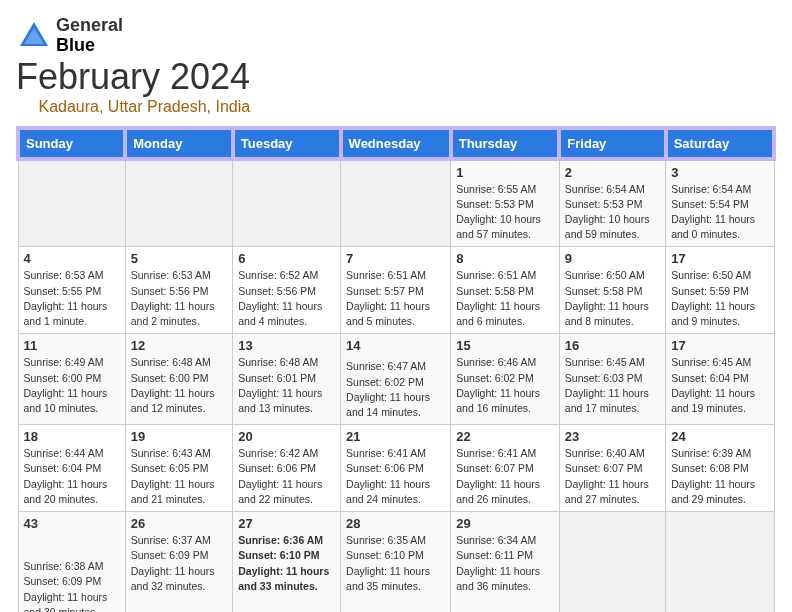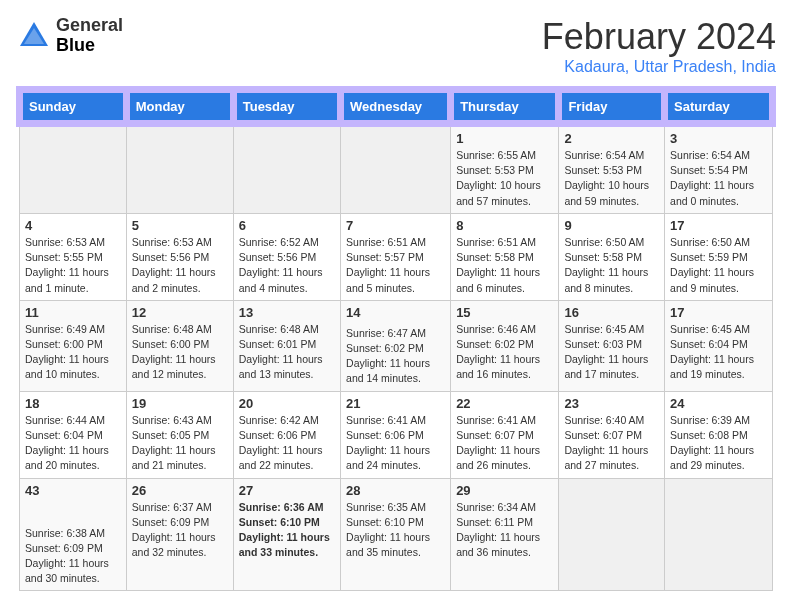--- a/index.html
+++ b/index.html
@@ -8,20 +8,21 @@
       background: #fff;
       width: 792px;
       min-height: 612px;
       padding: 16px;
     }
     .header-area {
       display: flex;
       justify-content: space-between;
       align-items: flex-start;
       margin-bottom: 10px;
+      flex-direction: column;
     }
     .logo {
       display: flex;
       align-items: center;
     }
     .logo-text {
       display: flex;
       flex-direction: column;
       line-height: 1.1;
     }
@@ -43,35 +44,35 @@
     .title-area {
       text-align: right;
     }
     .month-title {
       font-size: 36px;
       font-weight: normal;
       color: #333;
     }
     .location-title {
       font-size: 16px;
-      color: #3b82f6;
+      color: #a16207;
     }
     .calendar {
       width: 100%;
       border-collapse: collapse;
       font-size: 11px;
     }
     .calendar thead th {
       background-color: #2a7ae2;
       color: #fff;
       text-align: left;
       padding: 6px 6px;
       font-size: 13px;
       font-weight: bold;
-      border: 7px solid #c4b5fd;
+      border: 4px solid #c4b5fd;
     }
     .calendar tbody td {
       border: 1px solid #ccc;
       vertical-align: top;
       padding: 4px 5px;
       width: 113px;
       min-height: 80px;
       color: #333;
       background: #fff;
     }

